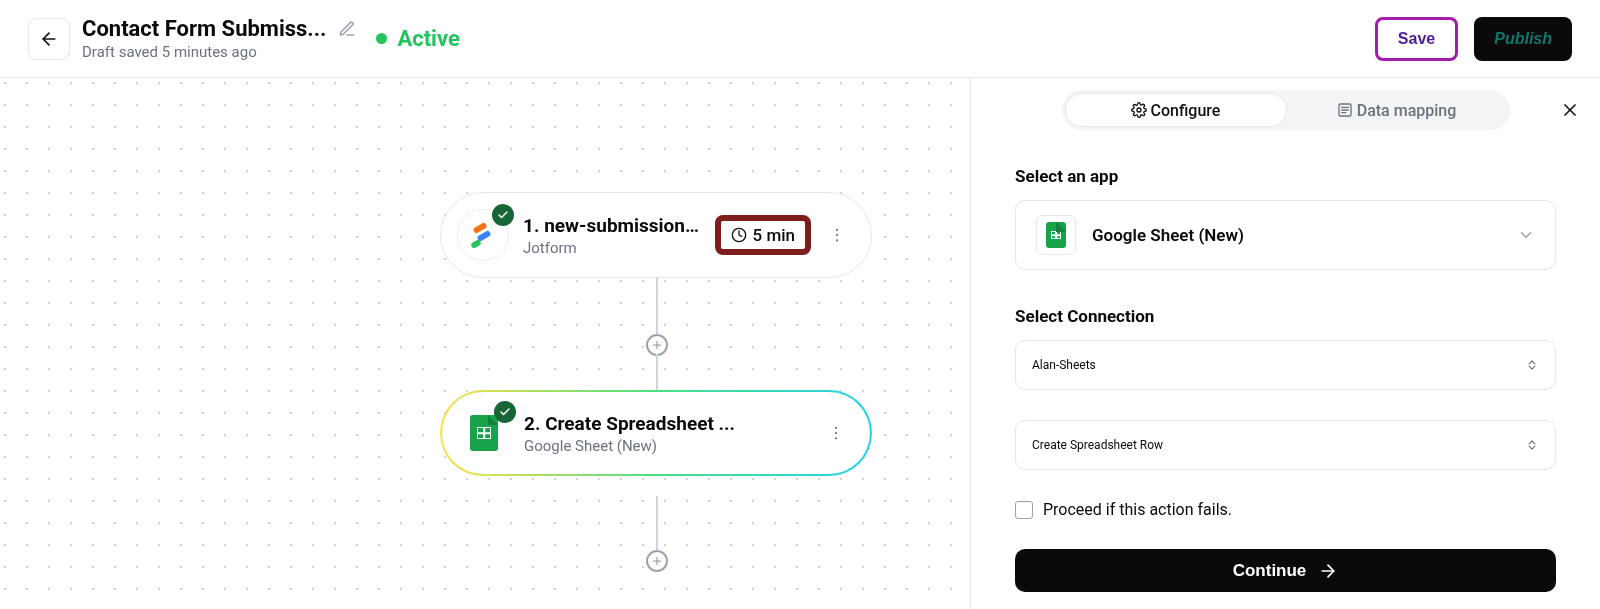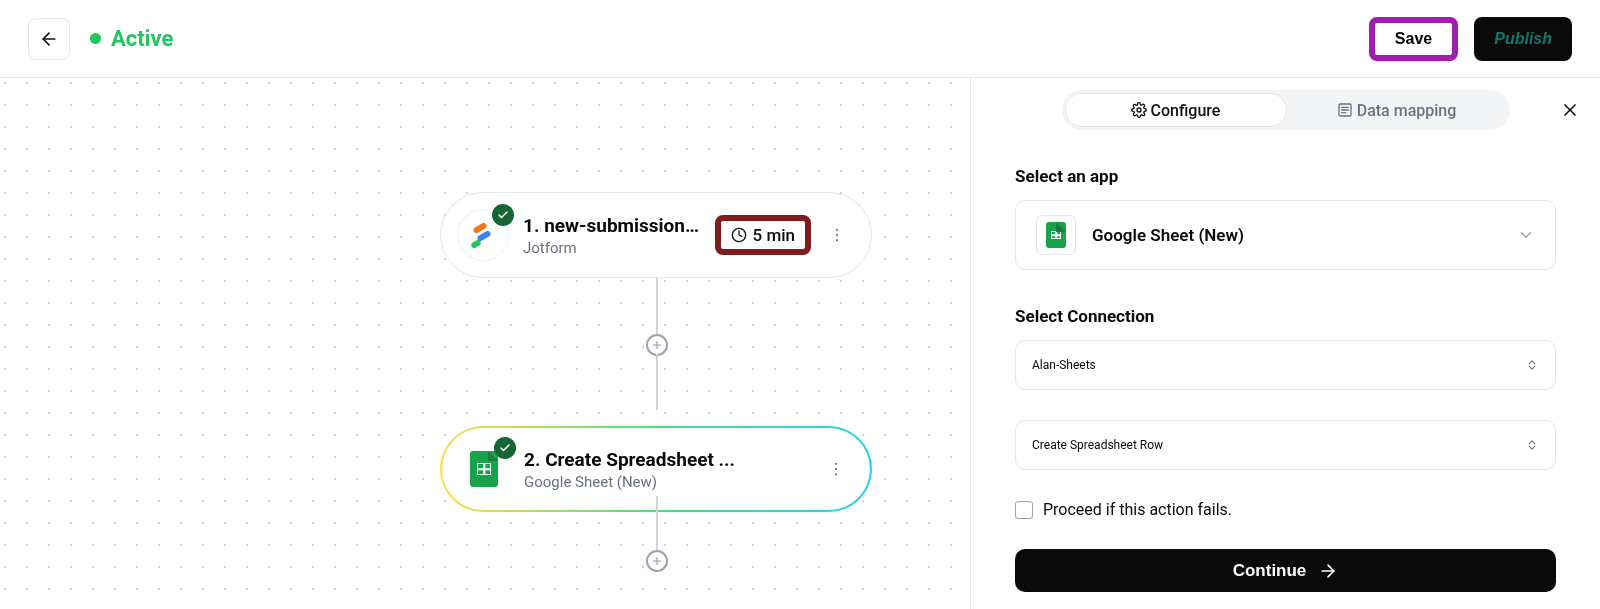--- a/index.html
+++ b/index.html
@@ -74,22 +74,22 @@
       border-radius: 8px;
       font-size: 16px;
       font-weight: 600;
       cursor: pointer;
       display: inline-flex;
       align-items: center;
       justify-content: center;
     }
     .btn-save {
       background: #fff;
-      border: 6px solid #a21caf;
-      color: #000000;
+      border: 3px solid #a21caf;
+      color: #4c1d95;
       margin-right: 16px;
     }
     .btn-publish {
       background: #0a0a0a;
       border: none;
       color: #0f766e;
       font-style: italic;
     }
 
     
@@ -111,21 +111,21 @@
       width: 432px;
       height: 86px;
       background: #fff;
       border-radius: 999px;
       display: flex;
       align-items: center;
       padding: 0 20px 0 16px;
     }
     .node1 { top: 114px; border: 1px solid #e5e7eb; }
     .node2 {
-      top: 348px;
+      top: 312px;
       border: 2px solid transparent;
       background:
         linear-gradient(#fff,#fff) padding-box,
         linear-gradient(90deg,#fde047,#4ade80,#22d3ee) border-box;
     }
     .node-icon {
       width: 52px; height: 52px;
       border-radius: 50%;
       display: flex;
       align-items: center;
@@ -348,20 +348,32 @@
   </style>
 </head>
 <body>
 
 <div class="header">
   <div class="back-btn">
     <svg width="20" height="20" viewBox="0 0 24 24" fill="none" stroke="#111" stroke-width="2" stroke-linecap="round" stroke-linejoin="round">
         <line x1="19" y1="12" x2="5" y2="12"></line>
         <polyline points="12 19 5 12 12 5"></polyline>
       </svg>
+  </div>
+  <div class="title-block">
+    <div>
+      <span class="title">Contact Form Submiss...</span>
+      <span class="edit-icn">
+        <svg width="18" height="18" viewBox="0 0 24 24" fill="none" stroke="currentColor" stroke-width="2" stroke-linecap="round" stroke-linejoin="round">
+            <path d="M12 20h9"></path>
+            <path d="M16.5 3.5a2.12 2.12 0 0 1 3 3L7 19l-4 1 1-4Z"></path>
+          </svg>
+      </span>
+    </div>
+    <div class="subtitle">Draft saved 5 minutes ago</div>
   </div>
   <div class="status">
     <span class="status-dot"></span>
     <span>Active</span>
   </div>
   <div class="spacer"></div>
   <button class="btn btn-save">
       <span>Save</span>
     </button>
   <button class="btn btn-publish">

